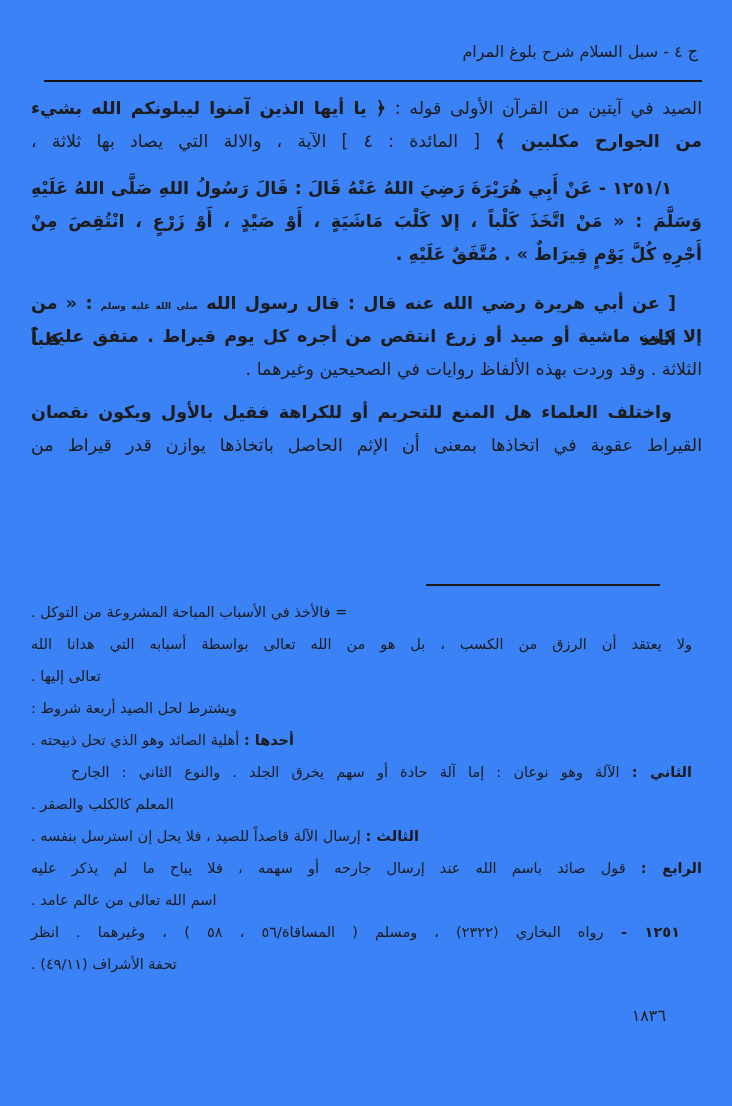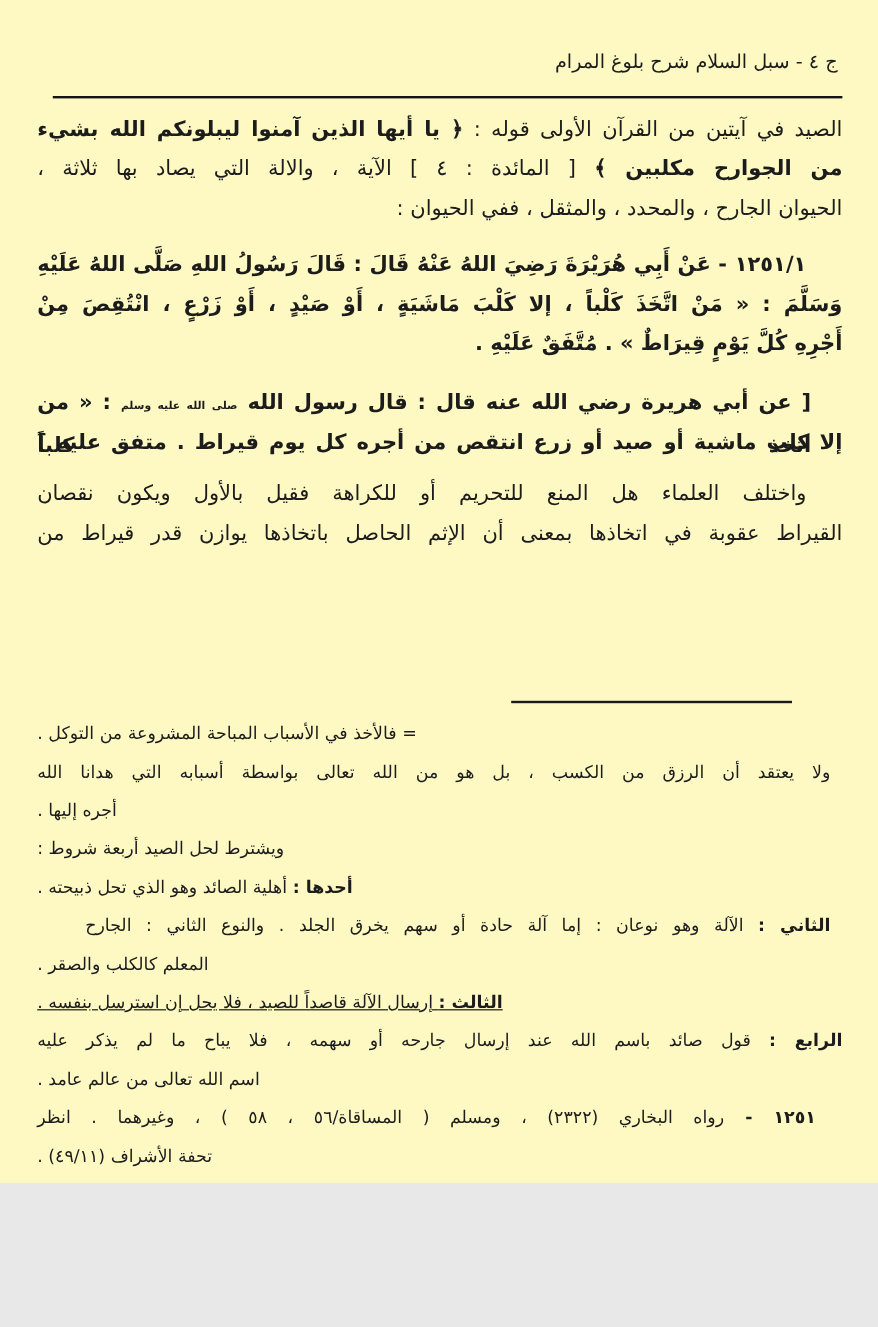--- a/index.html
+++ b/index.html
@@ -1,20 +1,20 @@
 <!DOCTYPE html>
 <html lang="ar" dir="rtl"><head>
 <meta charset="utf-8">
 <style>
   html,body { margin:0; padding:0; background:#e8e8e8; }
   .page {
     position:relative;
-    width:732px; height:986px;
+    width:732px; height:1106px;
     margin:0 auto;
-    background:#fef9c3;
+    background:#3b82f6;
     font-family:"DejaVu Sans", sans-serif;
     color:#1c1c1c;
     direction:rtl;
     overflow:hidden;
   }
   .header-title {
     position:absolute;
     top:42px; right:34px;
     font-size:16px;
     letter-spacing:0.2px;
@@ -71,41 +71,41 @@
 
 <div class="page">
 
   <div class="header-title">ج ٤ - سبل السلام شرح بلوغ المرام</div>
 
   <div class="header-rule"></div>
 
   <div class="main-text">
       <div class="line j"><span>الصيد في آيتين من القرآن الأولى قوله : </span><span class="b">﴿ يا أيها الذين آمنوا ليبلونكم الله بشيء</span></div>
       <div class="line j"><span class="b">من الجوارح مكلبين ﴾</span><span> [ المائدة : ٤ ] الآية ، والالة التي يصاد بها ثلاثة ،</span></div>
-      <div class="line"><span>الحيوان الجارح ، والمحدد ، والمثقل ، ففي الحيوان :</span></div>
       <div class="line j" style="padding-right: 30px; margin-top: 14px;"><span class="b">١٢٥١/١ - عَنْ أَبِي هُرَيْرَةَ رَضِيَ اللهُ عَنْهُ قَالَ : قَالَ رَسُولُ اللهِ صَلَّى اللهُ عَلَيْهِ</span></div>
       <div class="line j"><span class="b">وَسَلَّمَ : « مَنْ اتَّخَذَ كَلْباً ، إلا كَلْبَ مَاشَيَةٍ ، أَوْ صَيْدٍ ، أَوْ زَرْعٍ ، انْتُقِصَ مِنْ</span></div>
       <div class="line"><span class="b">أَجْرِهِ كُلَّ يَوْمٍ قِيرَاطٌ » . مُتَّفَقٌ عَلَيْهِ .</span></div>
       <div class="line j" style="padding-right: 26px; margin-top: 16px;"><span class="b">[ عن أبي هريرة رضي الله عنه قال : قال رسول الله </span><span class="b saw">صلى الله عليه وسلم</span><span class="b"> : « من اتخذ كلباً</span></div>
       <div class="line j"><span class="b">إلا كلب ماشية أو صيد أو زرع انتقص من أجره كل يوم قيراط . متفق عليه ]</span></div>
-      <div class="line j" style="padding-right: 30px; margin-top: 10px;"><span>واختلف العلماء هل المنع للتحريم أو للكراهة فقيل بالأول ويكون نقصان</span></div>
+      <div class="line"><span>الثلاثة . وقد وردت بهذه الألفاظ روايات في الصحيحين وغيرهما .</span></div>
+      <div class="line j" style="padding-right: 30px; margin-top: 10px; font-weight: bold;"><span>واختلف العلماء هل المنع للتحريم أو للكراهة فقيل بالأول ويكون نقصان</span></div>
       <div class="line j"><span>القيراط عقوبة في اتخاذها بمعنى أن الإثم الحاصل باتخاذها يوازن قدر قيراط من</span></div>
     </div>
 
   <div class="footnote-rule"></div>
 
   <div class="footnotes">
       <div class="line" style="padding-right: 24px;"><span>= فالأخذ في الأسباب المباحة المشروعة من التوكل .</span></div>
       <div class="line j" style="padding-right: 10px;"><span>ولا يعتقد أن الرزق من الكسب ، بل هو من الله تعالى بواسطة أسبابه التي هدانا الله</span></div>
-      <div class="line"><span>أجره إليها .</span></div>
+      <div class="line"><span>تعالى إليها .</span></div>
       <div class="line" style="padding-right: 12px;"><span>ويشترط لحل الصيد أربعة شروط :</span></div>
       <div class="line" style="padding-right: 12px;"><span class="b">أحدها :</span><span> أهلية الصائد وهو الذي تحل ذبيحته .</span></div>
       <div class="line j" style="padding-right: 10px; margin-left: 40px;"><span class="b">الثاني :</span><span> الآلة وهو نوعان : إما آلة حادة أو سهم يخرق الجلد . والنوع الثاني : الجارح</span></div>
       <div class="line"><span>المعلم كالكلب والصقر .</span></div>
-      <div class="line" style="padding-right: 22px; text-decoration: underline;"><span class="b">الثالث :</span><span> إرسال الآلة قاصداً للصيد ، فلا يحل إن استرسل بنفسه .</span></div>
+      <div class="line" style="padding-right: 22px;"><span class="b">الثالث :</span><span> إرسال الآلة قاصداً للصيد ، فلا يحل إن استرسل بنفسه .</span></div>
       <div class="line j"><span class="b">الرابع :</span><span> قول صائد باسم الله عند إرسال جارحه أو سهمه ، فلا يباح ما لم يذكر عليه</span></div>
       <div class="line"><span>اسم الله تعالى من عالم عامد .</span></div>
       <div class="line j" style="padding-right: 22px;"><span class="b">١٢٥١ - </span><span>رواه البخاري (٢٣٢٢) ، ومسلم ( المساقاة/٥٦ ، ٥٨ ) ، وغيرهما . انظر</span></div>
       <div class="line"><span>تحفة الأشراف (٤٩/١١) .</span></div>
     </div>
 
   <div class="page-number">١٨٣٦</div>
 
 </div>
 

